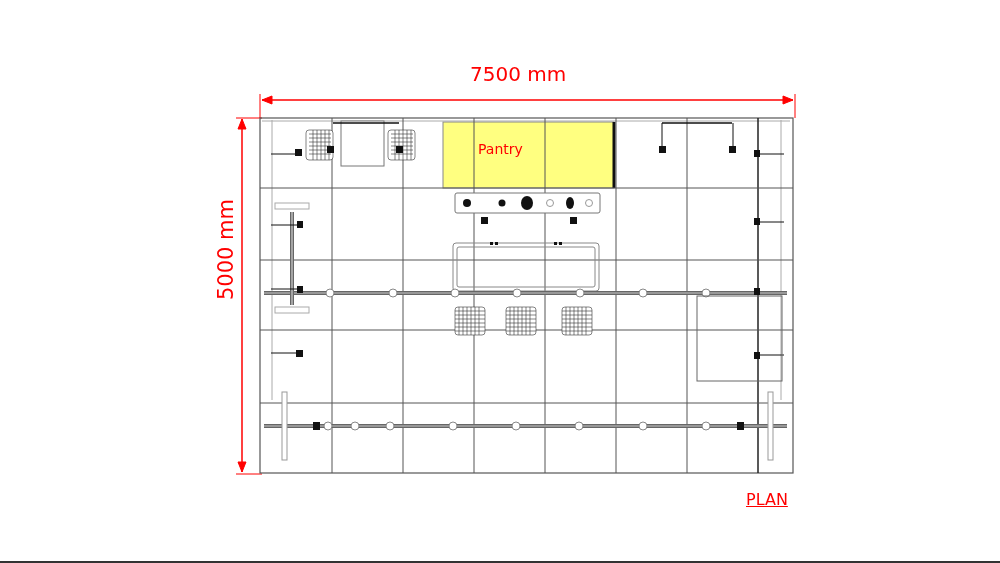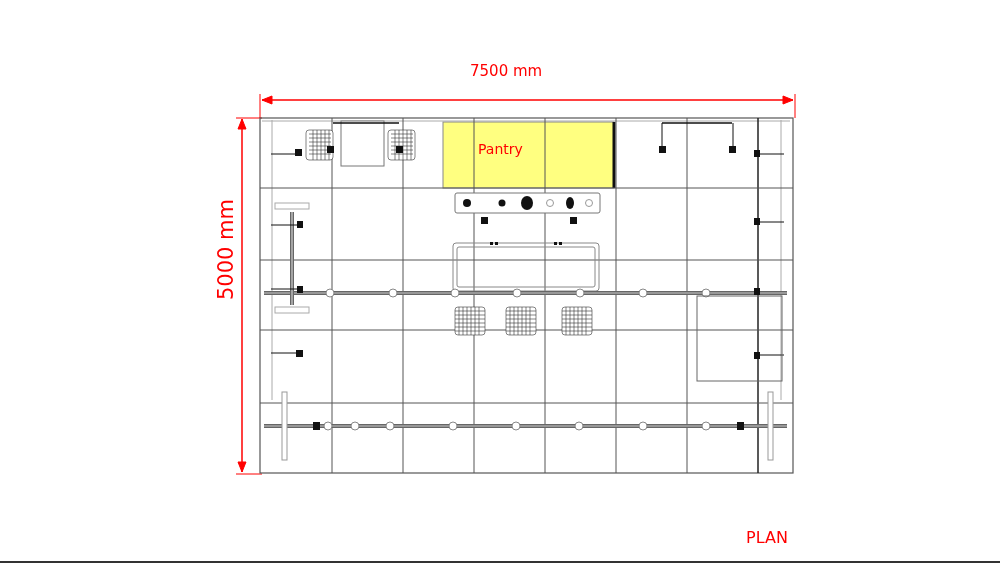--- a/index.html
+++ b/index.html
@@ -1,20 +1,20 @@
 <!DOCTYPE html>
 <html><head>
 <meta charset="utf-8">
 <style>
   html,body{margin:0;padding:0;background:#fff;}
   body{width:1000px;height:563px;position:relative;overflow:hidden;font-family:"DejaVu Sans",sans-serif;}
   .lbl{position:absolute;color:#ff0000;font-family:"DejaVu Sans",sans-serif;}
-  #dim-w{left:470px;top:62px;font-size:15px;}
+  #dim-w{left:470px;top:62px;font-size:20px;}
   #dim-h{left:214px;top:300px;font-size:21px;transform:rotate(-90deg);transform-origin:0 0;white-space:nowrap;}
-  #plan-lbl{left:746px;top:528px;font-size:16px;}
+  #plan-lbl{left:746px;top:490px;font-size:16px;text-decoration:underline;}
   #pantry-lbl{left:478px;top:141px;font-size:14px;}
   svg{position:absolute;left:0;top:0;}
   .bottom-bar{position:absolute;left:0;top:561px;width:1000px;height:2px;background:#333;}
 </style>
 </head>
 <body>
 
 <div id="dim-w" class="lbl">7500 mm</div>
 <div id="dim-h" class="lbl">5000 mm</div>
 <div id="plan-lbl" class="lbl">PLAN</div>

